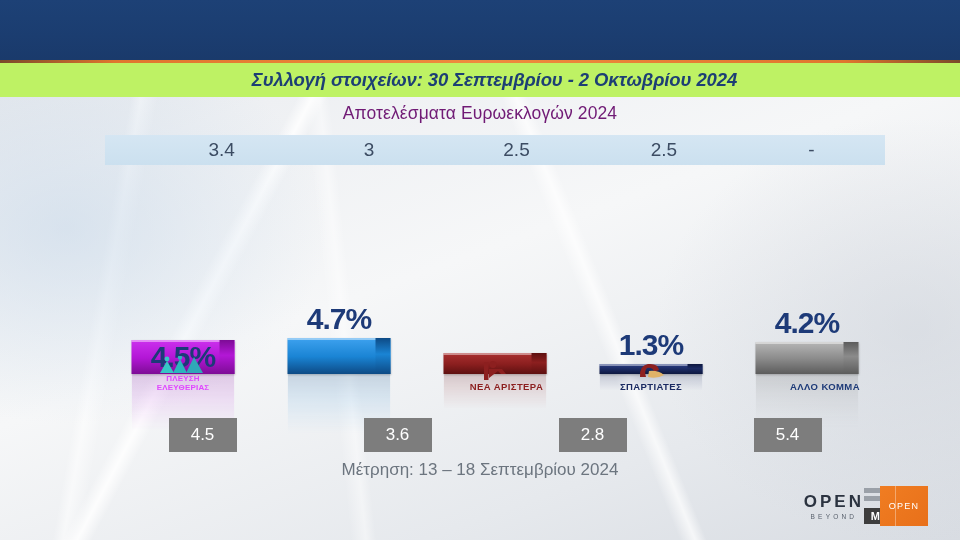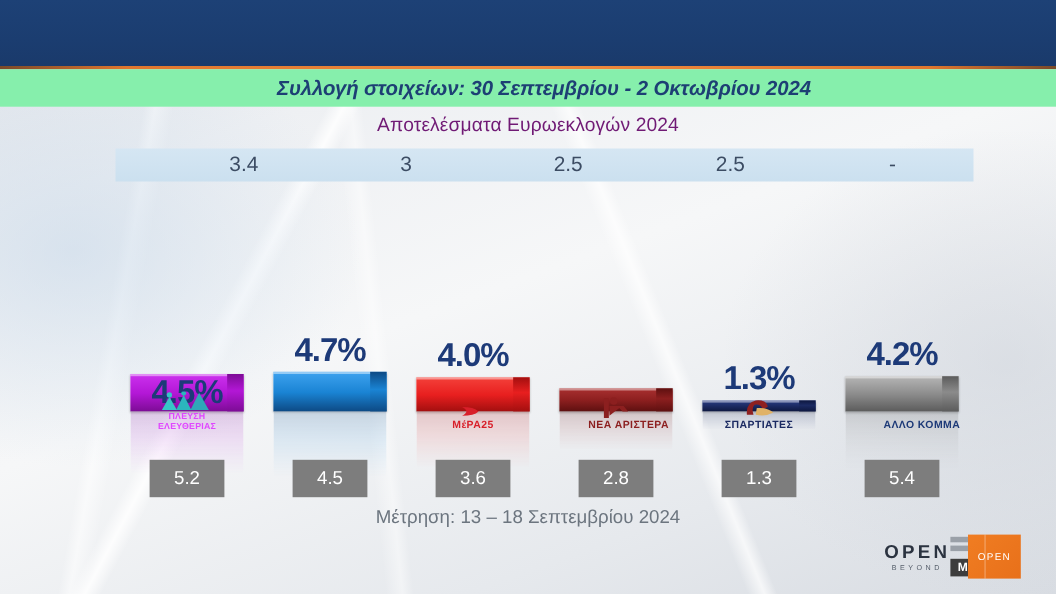--- a/index.html
+++ b/index.html
@@ -46,21 +46,21 @@
   .header-title {
     position:absolute; left:0; top:0; width:960px; height:60px;
     display:flex; align-items:center; justify-content:center;
     color:#ffffff; font-size:27px; letter-spacing:2.2px; font-weight:400;
     font-family:"Liberation Sans", sans-serif;
     padding-top:4px;
   }
 
   .subtitle-band {
     position:absolute; left:0; top:63px; width:960px; height:34px;
-    background:#86efac; z-index:3;
+    background:#bef264; z-index:3;
     display:flex; align-items:center; justify-content:center;padding-left:29px;
   }
   .subtitle-text {
     color:#1d3f74; font-size:18.5px; font-weight:bold; font-style:italic;
     letter-spacing:-.1px; font-family:"Liberation Sans", sans-serif;
   }
 
   
   .euro-label {
     position:absolute; left:0; top:103px; width:960px; text-align:center;
@@ -243,42 +243,20 @@
             <div class="top-edge"></div>
             <div class="cap" style="background:linear-gradient(180deg,#0d4a85 0%,#1a84d4 45%,#0d4a85 100%);"></div>
           </div>
         </div>
         <div class="reflection" style="height: 68px;">
           <div style="width:100%;height:100%;background:linear-gradient(180deg,#3ea2ef 0%,#1a84d4 60%,#0d4a85 100%);"></div>
         </div>
       </div>
     </div>
     <div class="col">
-      <div class="pct" style="top: 129px;">4.0%</div>
-      <div class="bar-wrap" style="top: 165px;">
-        <div>
-          <div class="bar" style="height:31px;background:linear-gradient(180deg,#f4413a 0%,#e81f1f 52%,#a30f0f 100%);">
-            <div class="top-edge"></div>
-            <div class="cap" style="background:linear-gradient(180deg,#a30f0f 0%,#e81f1f 45%,#a30f0f 100%);"></div>
-          </div>
-        </div>
-        <div class="reflection" style="height: 59px;">
-          <div style="width:100%;height:100%;background:linear-gradient(180deg,#f4413a 0%,#e81f1f 60%,#a30f0f 100%);"></div>
-        </div>
-      </div>
-      <div class="logo-zone">
-        <div class="logo-mark">
-          <svg width="20" height="12" viewBox="0 0 20 12">
-            <path d="M0 2 Q11 2 15 6 Q11 10 0 10 Q8 6 0 2Z" fill="#d81f2a"></path>
-          </svg>
-        </div>
-        <div class="logo-name" style="color: rgb(216, 31, 42);">ΜέΡΑ25</div>
-      </div>
-    </div>
-    <div class="col">
       <div class="bar-wrap" style="top: 175px;">
         <div>
           <div class="bar" style="height:21px;background:linear-gradient(180deg,#a93030 0%,#8c1f1f 52%,#5e1010 100%);">
             <div class="top-edge"></div>
             <div class="cap" style="background:linear-gradient(180deg,#5e1010 0%,#8c1f1f 45%,#5e1010 100%);"></div>
           </div>
         </div>
         <div class="reflection" style="height: 40px;">
           <div style="width:100%;height:100%;background:linear-gradient(180deg,#a93030 0%,#8c1f1f 60%,#5e1010 100%);"></div>
         </div>
@@ -332,33 +310,27 @@
       </div>
       <div class="logo-zone">
         <div class="logo-mark"></div>
         <div class="logo-name" style="color: rgb(29, 58, 120); margin-left: 36px;">ΑΛΛΟ ΚΟΜΜΑ</div>
       </div>
     </div>
   </div>
 
 <div class="chips" id="chips">
     <div class="chip-cell">
-      <div class="chip">5.2</div>
-    </div>
-    <div class="chip-cell">
       <div class="chip">4.5</div>
     </div>
     <div class="chip-cell">
       <div class="chip">3.6</div>
     </div>
     <div class="chip-cell">
       <div class="chip">2.8</div>
-    </div>
-    <div class="chip-cell">
-      <div class="chip">1.3</div>
     </div>
     <div class="chip-cell">
       <div class="chip">5.4</div>
     </div>
   </div>
 
 <div class="footnote">Μέτρηση: 13 – 18 Σεπτεμβρίου 2024</div>
 
 <div class="brand-open">
   <div class="o-main">OPEN</div>

